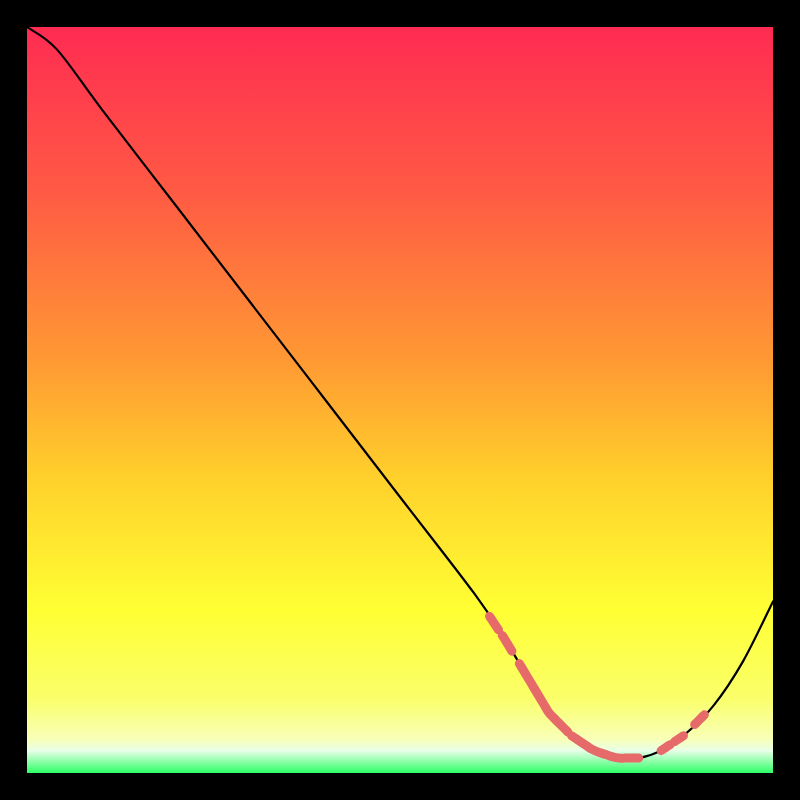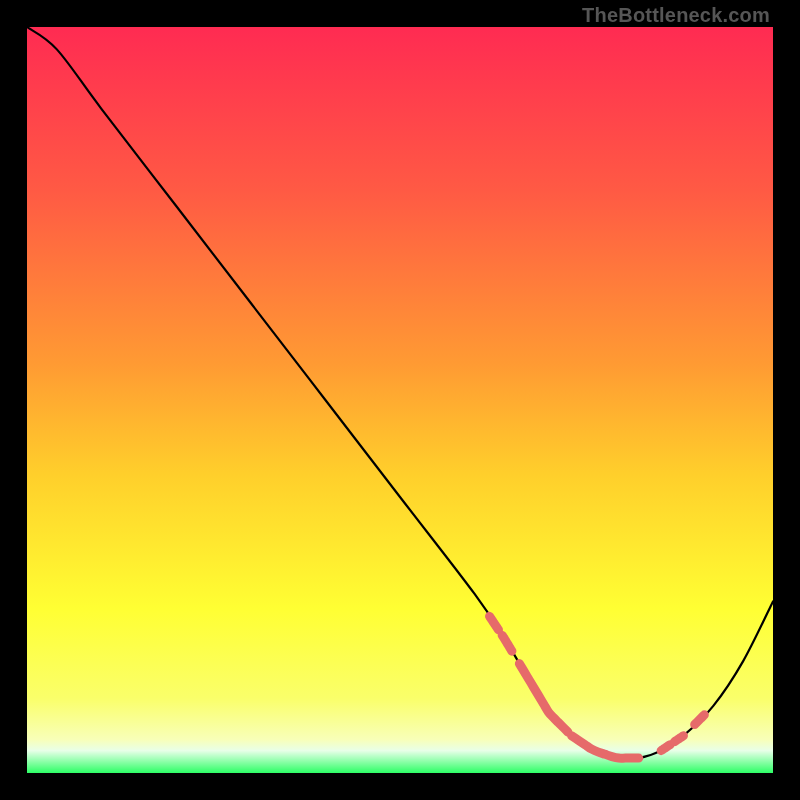--- a/index.html
+++ b/index.html
@@ -5,21 +5,20 @@
 html,body{margin:0;padding:0;width:800px;height:800px;background:#000;overflow:hidden}
 .frame{position:absolute;left:0;top:0;width:800px;height:800px;background:#000}
 .plot{position:absolute;left:27px;top:27px;width:746px;height:746px}
 .wm{position:absolute;right:30px;top:4px;font:700 20px Arial,Helvetica,sans-serif;color:#565656;letter-spacing:.2px}
 svg{position:absolute;left:0;top:0}
 </style>
 </head>
 <body>
 
 <div class="frame">
-  <div class="wm">TheBottleneck.com</div>
   <div class="plot">
     <svg width="746" height="746" viewBox="0 0 746 746">
       <defs>
         <linearGradient id="bg" x1="0" y1="0" x2="0" y2="1">
             <stop offset="0%" stop-color="#ff2b52"></stop>
             <stop offset="22%" stop-color="#ff5a44"></stop>
             <stop offset="45%" stop-color="#ff9a33"></stop>
             <stop offset="60%" stop-color="#ffcf2b"></stop>
             <stop offset="78%" stop-color="#ffff33"></stop>
             <stop offset="90%" stop-color="#faff6a"></stop>

